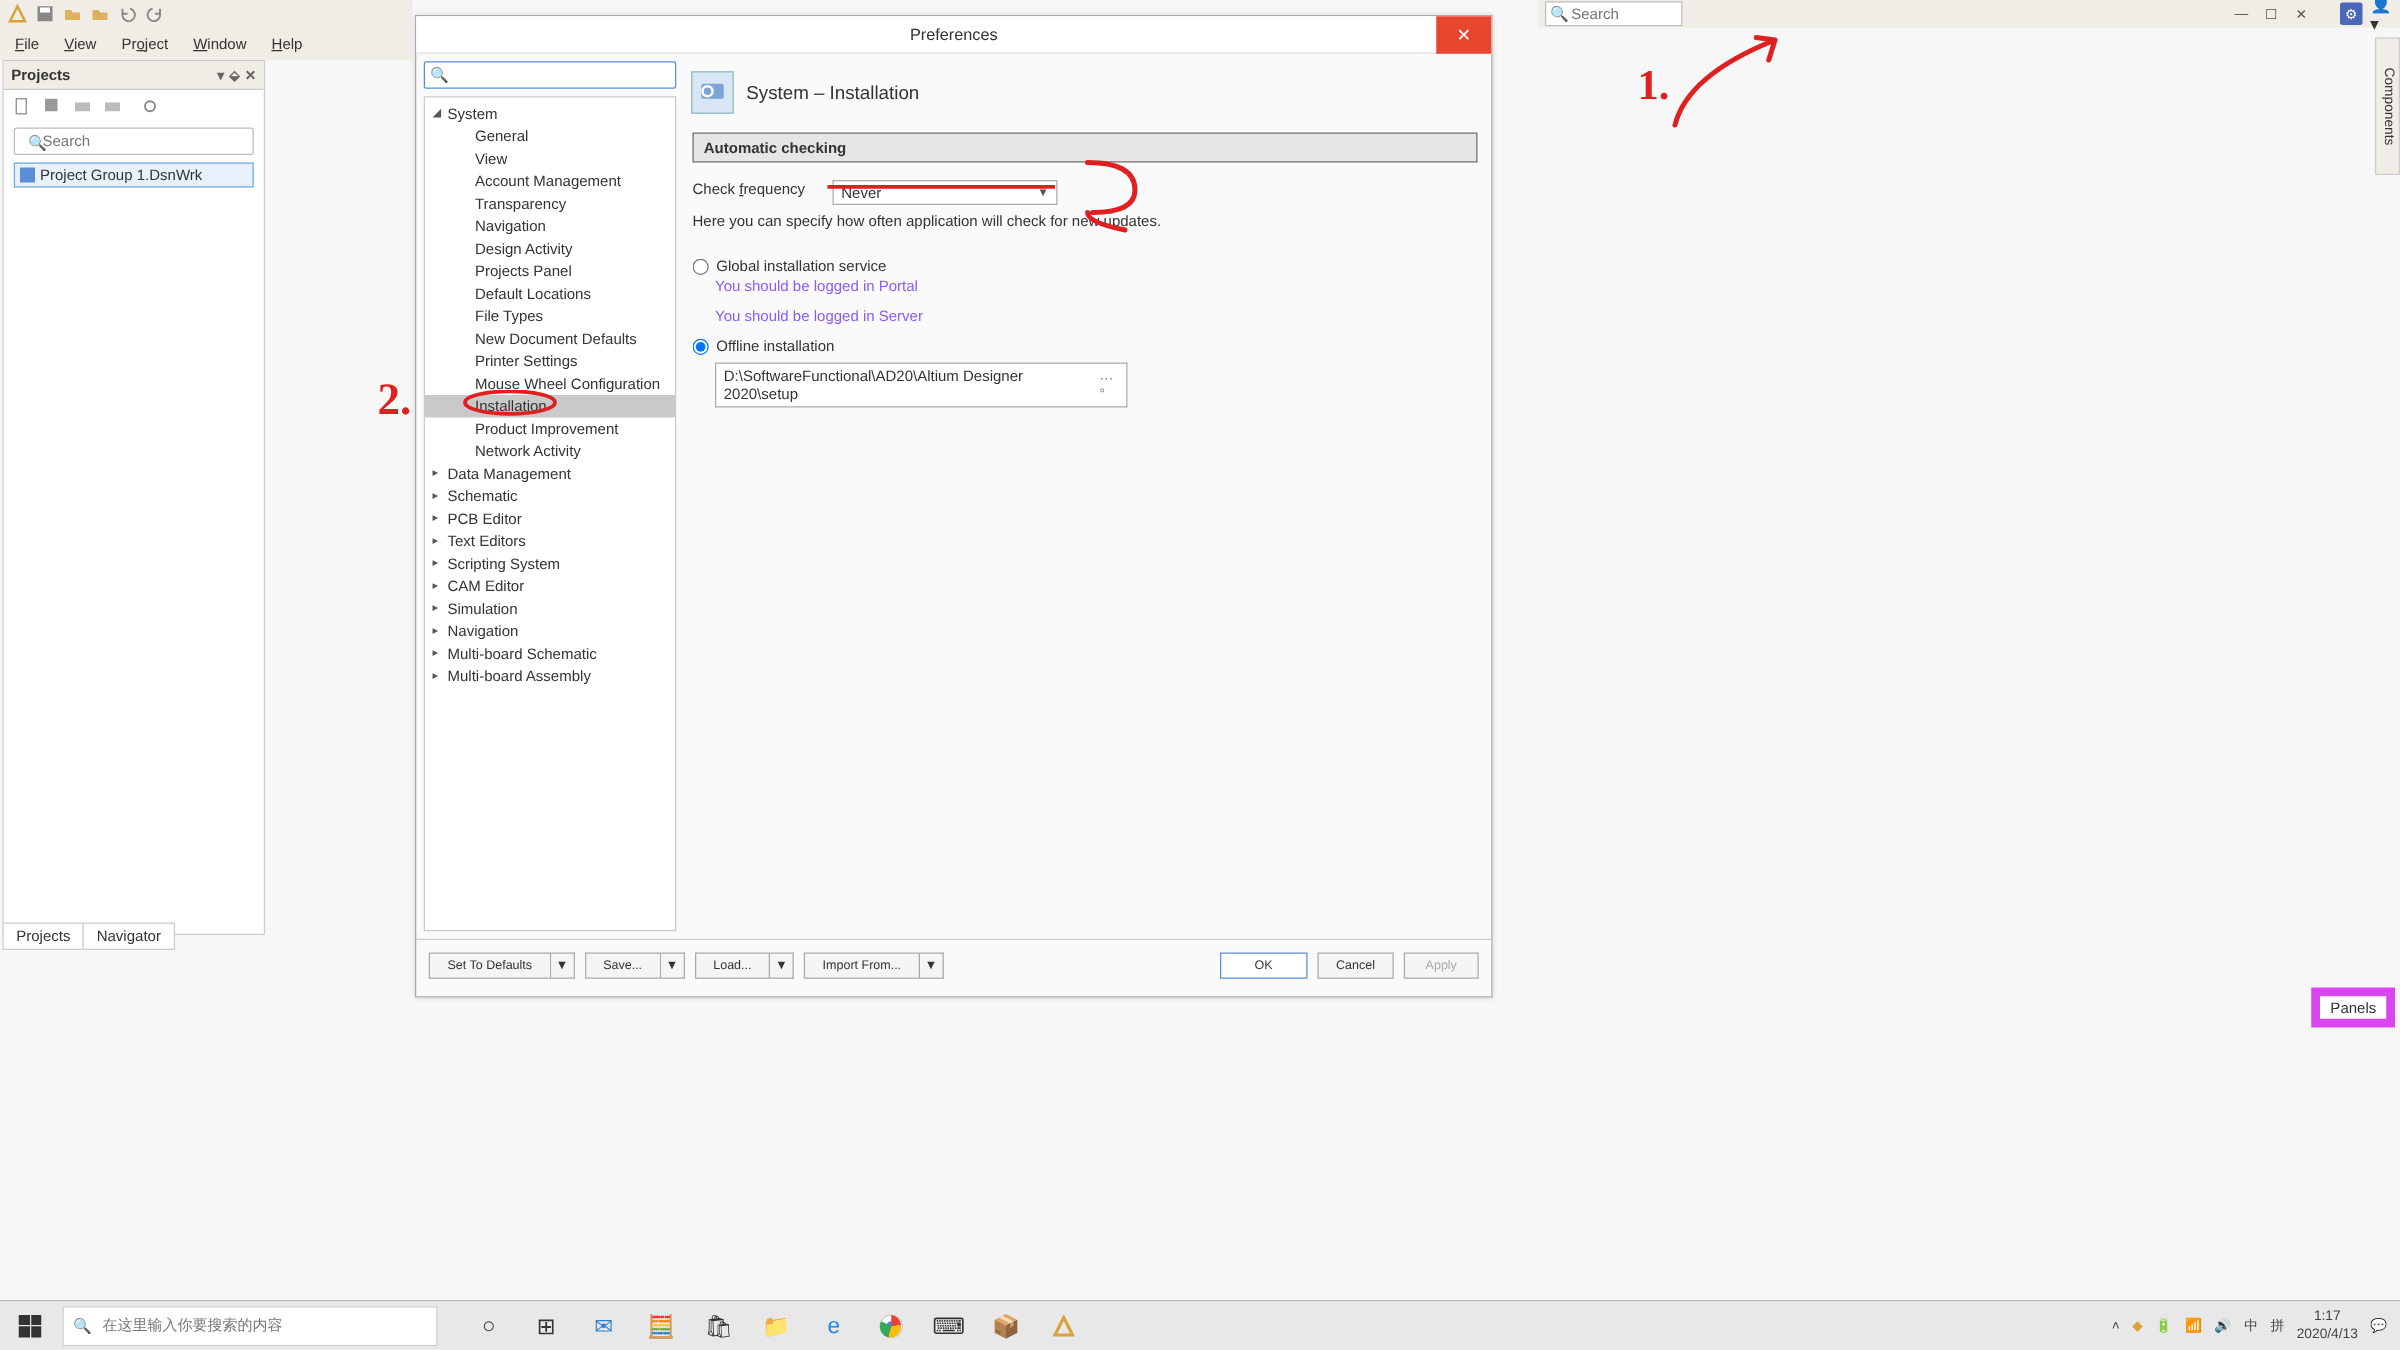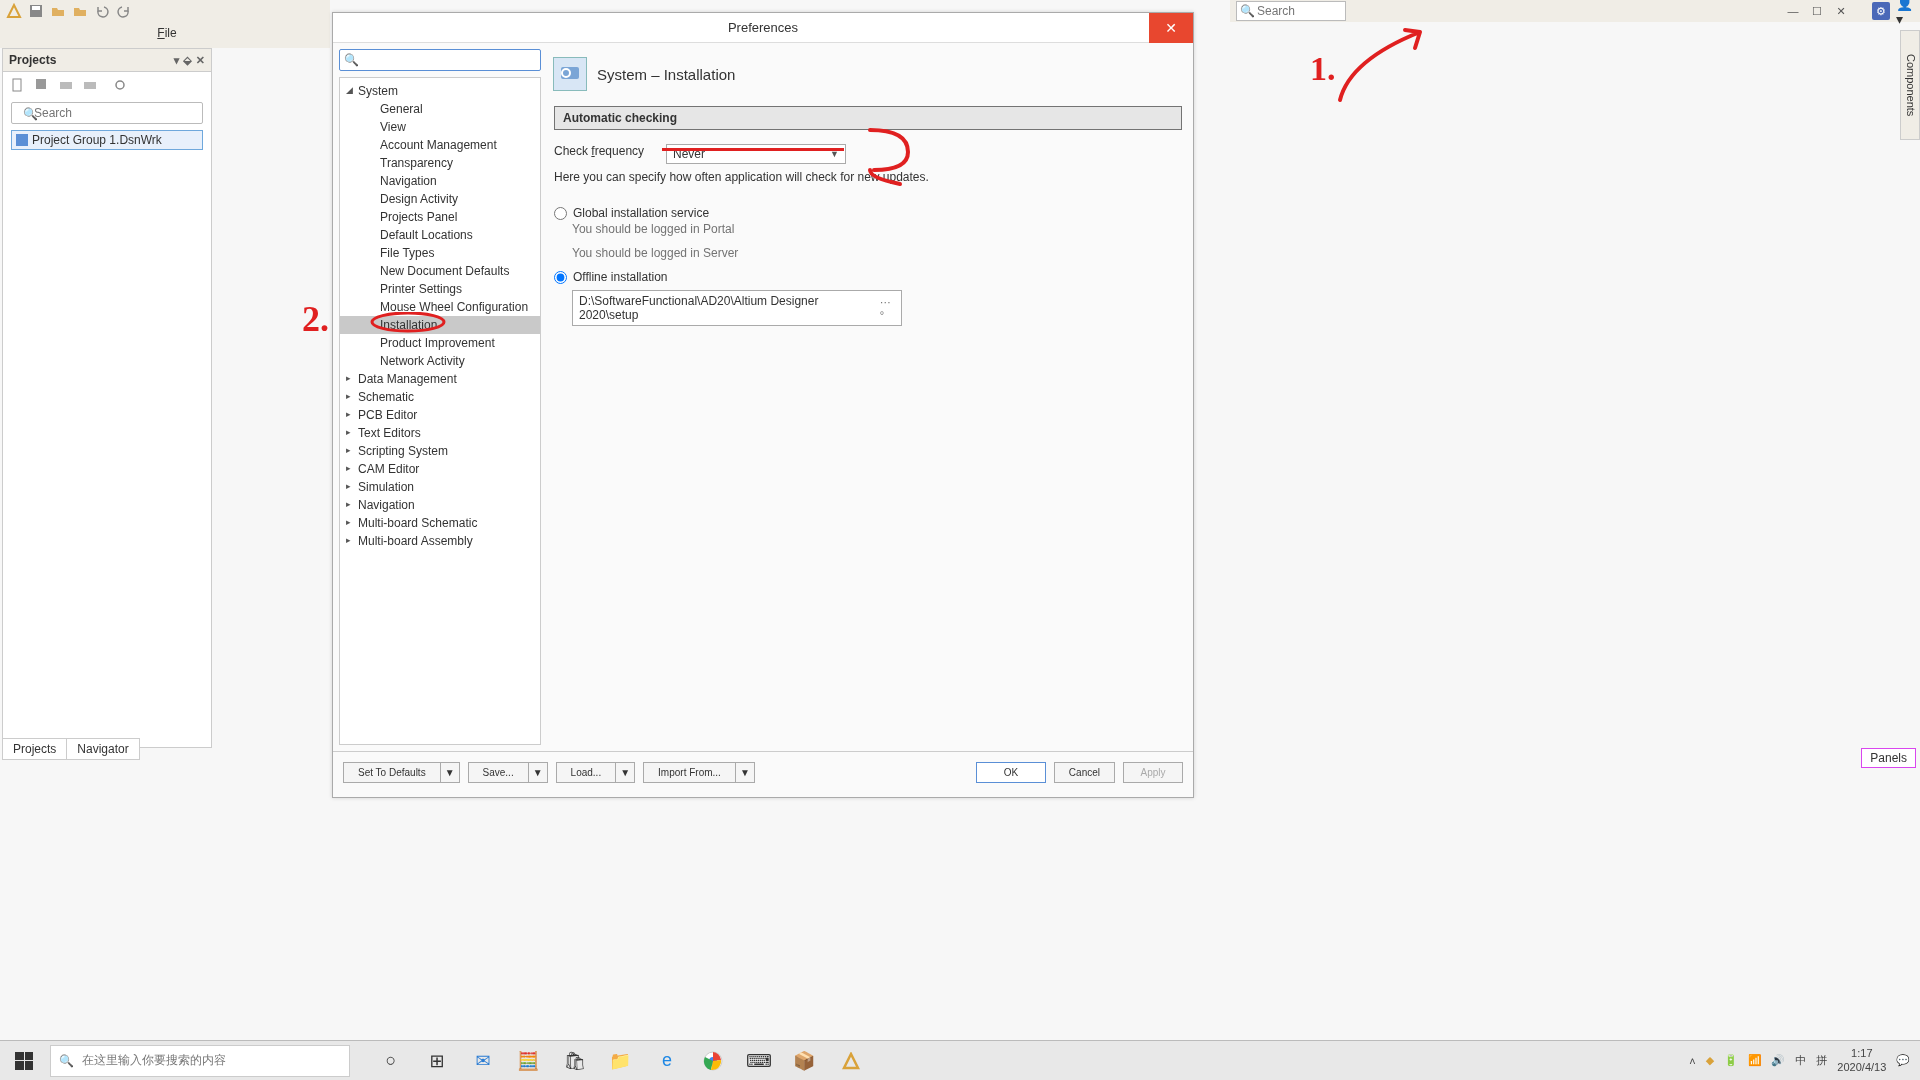--- a/index.html
+++ b/index.html
@@ -4,21 +4,21 @@
 <style>
   * { box-sizing: border-box; margin: 0; padding: 0; font-family: "Segoe UI", Tahoma, sans-serif; }
   html, body { width: 1920px; height: 1080px; overflow: hidden; background: #f7f7f7; }
   body { position: relative; font-size: 12px; color: #333; }
 
   
   .app-toolbar { position: absolute; top:0; left:0; width: 330px; height: 22px; background:#f0ede6; display:flex; align-items:center; gap:6px; padding-left:6px; }
   .app-toolbar .tb-icon { width:16px; height:16px; display:inline-block; }
 
   
-  .menubar { position:absolute; top:22px; left:0; width:330px; height:26px; background:#f0ede6; display:flex; align-items:center; gap:4px; padding-left:4px;flex-direction:column; }
+  .menubar { position:absolute; top:22px; left:0; width:330px; height:26px; background:#f0ede6; display:flex; align-items:center; gap:4px; padding-left:4px; }
   .menubar span { padding:4px 8px; cursor:default; }
   .menubar span u { text-decoration: underline; }
 
   
   .projects-panel { position:absolute; top:48px; left:2px; width:210px; height:700px; background:#fff; border:1px solid #ccc; }
   .panel-header { background:#f0ede6; padding:4px 6px; font-weight:bold; display:flex; align-items:center; justify-content:space-between; border-bottom:1px solid #ccc;}
   .panel-ctrls { display:flex; gap:4px; font-size:11px; color:#666;}
   .panel-toolbar { display:flex; gap:10px; padding:6px 8px; }
   .panel-toolbar .ico { width:14px; height:14px; color:#888; }
   .panel-search { margin:4px 8px; }
@@ -35,21 +35,21 @@
   .top-right-bar { position:absolute; top:0; right:0; height:22px; width:690px; background:#f0ede6; display:flex; align-items:center; gap:6px; padding:0 6px; justify-content:flex-end;}
   .top-right-bar input { padding:2px 4px 2px 20px; border:1px solid #bbb; width:110px; font-size:12px; }
   .search-wrap { position:relative; margin-right:auto; }
   .search-wrap .sico { position:absolute; left:4px; top:3px; color:#666; }
   .win-btn { width:18px; height:14px; display:flex; align-items:center; justify-content:center; font-size:11px; color:#555;}
   .gear-btn { width:18px; height:18px; background:#4a68b8; color:#fff; display:flex; align-items:center; justify-content:center; font-size:11px; border-radius:2px;}
   .user-btn { width:18px; height:18px; display:flex; align-items:center; justify-content:center; font-size:14px; }
 
   .side-rail { position:absolute; top:30px; right:0; width:20px; height:110px; background:#f0ede6; border:1px solid #ccc; writing-mode:vertical-rl; text-align:center; font-size:11px; padding:4px 2px; }
 
-  .panels-btn { position:absolute; top:748px; right:4px; border:1px solid #d946ef; background:#fff; padding:2px 8px; font-size:12px;}
+  .panels-btn { position:absolute; top:790px; right:4px; border:7px solid #d946ef; background:#fff; padding:2px 8px; font-size:12px;}
 
   
   .prefs { position:absolute; top:12px; left:332px; width:862px; height:786px; background:#fafafa; border:1px solid #aaa; box-shadow:0 0 4px rgba(0,0,0,0.15); }
   .prefs-titlebar { height:30px; background:#fff; display:flex; align-items:center; justify-content:center; position:relative; border-bottom:1px solid #ddd;}
   .prefs-titlebar .title { font-size:13px; }
   .prefs-close { position:absolute; right:0; top:0; width:44px; height:30px; background:#e8472f; color:#fff; display:flex; align-items:center; justify-content:center; font-size:14px;}
 
   .prefs-body { display:flex; height:708px; padding:6px; gap:8px;}
   .tree-col { width:202px; display:flex; flex-direction:column; }
   .tree-search { position:relative; margin-bottom:6px;}
@@ -71,21 +71,21 @@
   .content-body { border:1px solid transparent; padding:0 4px; font-size:12px; }
 
   .row { display:flex; align-items:flex-start; gap:12px; }
   .row .lbl { width:100px; }
   .combo { border:1px solid #aaa; background:#fff; padding:2px 6px; width:180px; display:flex; justify-content:space-between; align-items:center; font-size:12px;}
   .combo .carr { font-size:9px; color:#555; }
   .helptext { margin:6px 0 22px 0; color:#333; }
 
   .radio-row { display:flex; align-items:center; gap:6px; margin:6px 0 2px 0;}
   .radio-row input { margin:0; }
-  .sub-link { color:#737373; margin:0 0 10px 18px; display:block;}
+  .sub-link { color:#8b5cf6; margin:0 0 10px 18px; display:block;}
   .pathbox { margin:6px 0 0 18px; border:1px solid #aaa; background:#fff; padding:3px 6px; width:330px; display:flex; justify-content:space-between; align-items:center; font-size:12px;}
   .pathbox .br { color:#777; font-size:11px;}
 
   .prefs-footer { height:42px; border-top:1px solid #ccc; display:flex; align-items:center; padding:0 10px; gap:8px;}
   .btn-split { display:flex; }
   .btn { border:1px solid #aaa; background:#f5f5f5; padding:4px 14px; font-size:10px; min-width:60px; text-align:center;}
   .btn.drop { min-width:14px; padding:4px 4px; border-left:none;}
   .spacer { flex:1; }
   .btn.primary { background:#fff; border:1px solid #5a8fd6; min-width:70px;}
   .btn.disabled { color:#aaa; }

